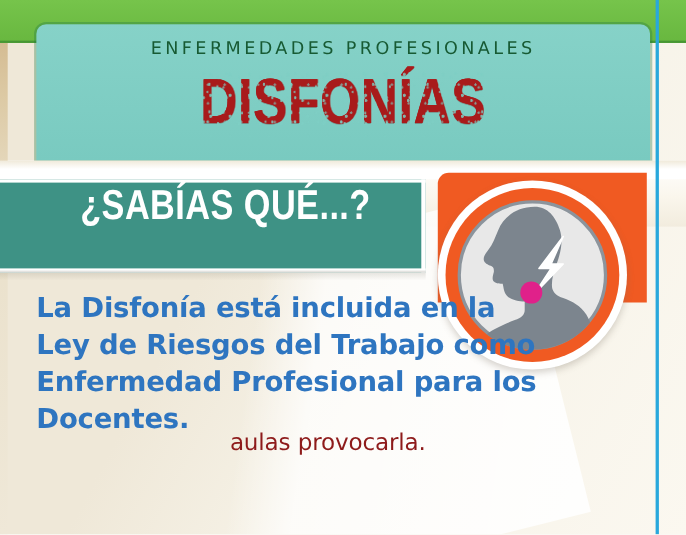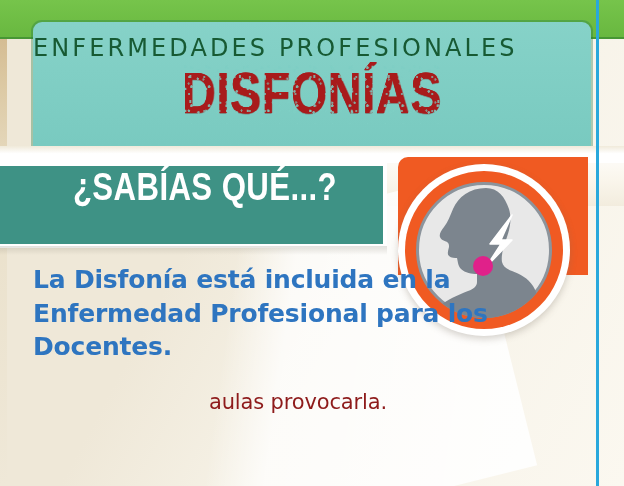--- a/index.html
+++ b/index.html
@@ -81,22 +81,22 @@
     background: #7ECEC4;
     background-image: linear-gradient(180deg, #86D2C8 0%, #79CAC0 100%);
     border-radius: 9px 9px 0 0;
     box-shadow: 0 0 0 2px rgba(35,120,70,.35);
   }
   .header-eyebrow {
     position: absolute;
     left: 0;
     right: 0;
     top: 12px;
-    text-align: left;
-    font-size: 24px;
+    text-align: center;
+    font-size: 16px;
     font-weight: 400;
     letter-spacing: 3.1px;
     color: #175A33;
     font-family: "DejaVu Sans", sans-serif;
     white-space: nowrap;
   }
   .header-title {
     position: absolute;
     left: 0;
     right: 0;
@@ -338,20 +338,21 @@
           L85 58
           Z"></path>
 
         <circle cx="67" cy="84" r="10" fill="#E0218A"></circle>
       </svg>
     </div>
   </div>
 
   <div class="blue-text">
     <span>La Disfonía está incluida en la</span>
+    <span>Ley de Riesgos del Trabajo como</span>
     <span>Enfermedad Profesional para los Docentes.</span>
   </div>
 
   <div class="red-text">
     <span>aulas provocarla.</span>
   </div>
 
   <div class="blue-rule"></div>
 
 </div>

